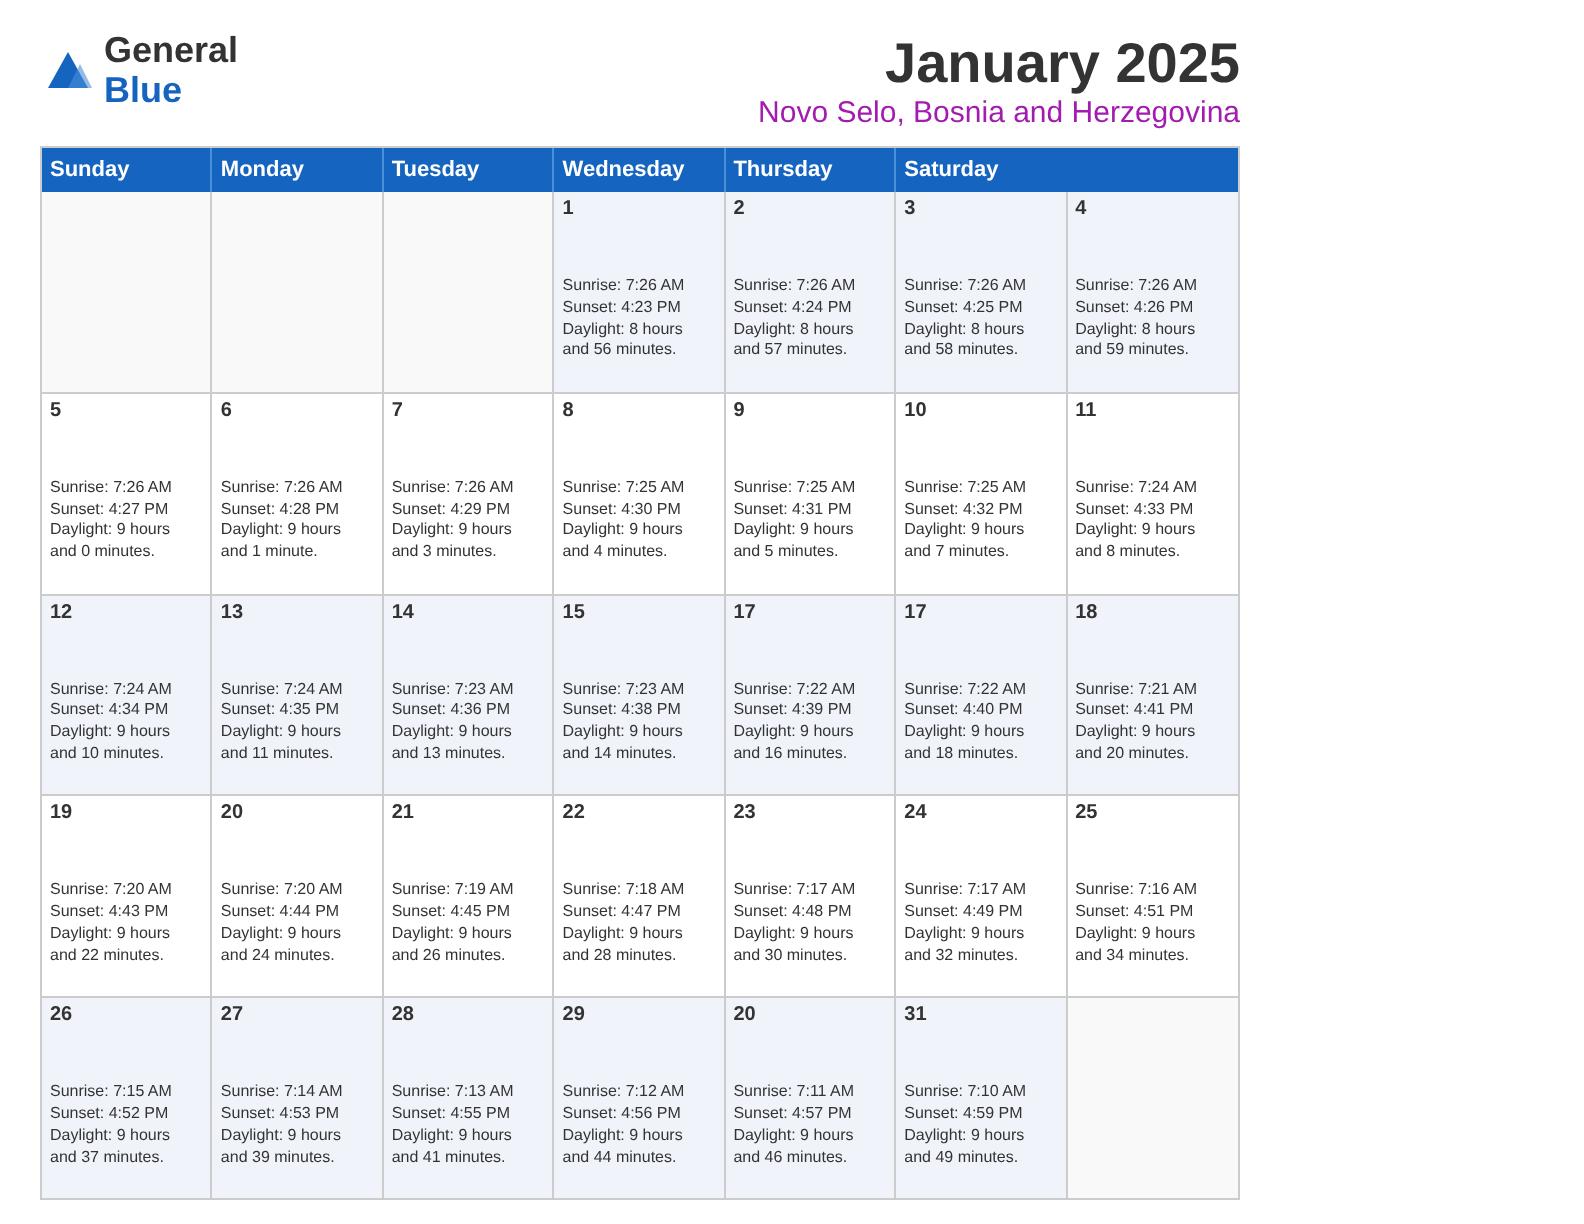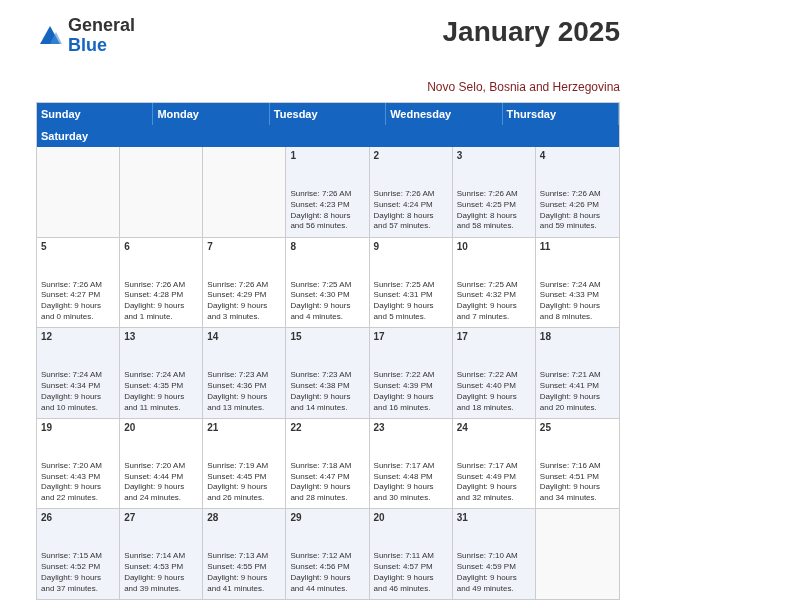--- a/index.html
+++ b/index.html
@@ -6,21 +6,21 @@
     body {
       font-family: Arial, sans-serif;
       background: #fff;
       width: 792px;
       height: 612px;
       overflow: hidden;
     }
     .page {
       width: 640px;
       height: 612px;
-      padding: 16px 20px 12px 36px;
+      padding: 16px 20px 12px 20px;
       display: flex;
       flex-direction: column;
       border-radius: 22px;
     }
     .header {
       display: flex;
       justify-content: space-between;
       align-items: flex-start;
       margin-bottom: 8px;
     }
@@ -42,33 +42,32 @@
     }
     .title-section {
       text-align: right;
     }
     .month-year {
       font-size: 28px;
       font-weight: bold;
       color: #333;
     }
     .location {
-      font-size: 12px;
-      color: #7f1d1d;
-      margin-top: 32px;
+      font-size: 15px;
+      color: #a21caf;
     }
     .calendar {
       flex: 1;
       display: flex;
       flex-direction: column;
       border: 1px solid #ccc;
     }
     .cal-header {
       display: grid;
-      grid-template-columns: repeat(5, 1fr);
+      grid-template-columns: repeat(7, 1fr);
       background: #1565c0;
     }
     .cal-header-cell {
       color: white;
       font-size: 11px;
       font-weight: bold;
       padding: 5px 4px;
       text-align: left;
       border-right: 1px solid #4a90d9;
     }

